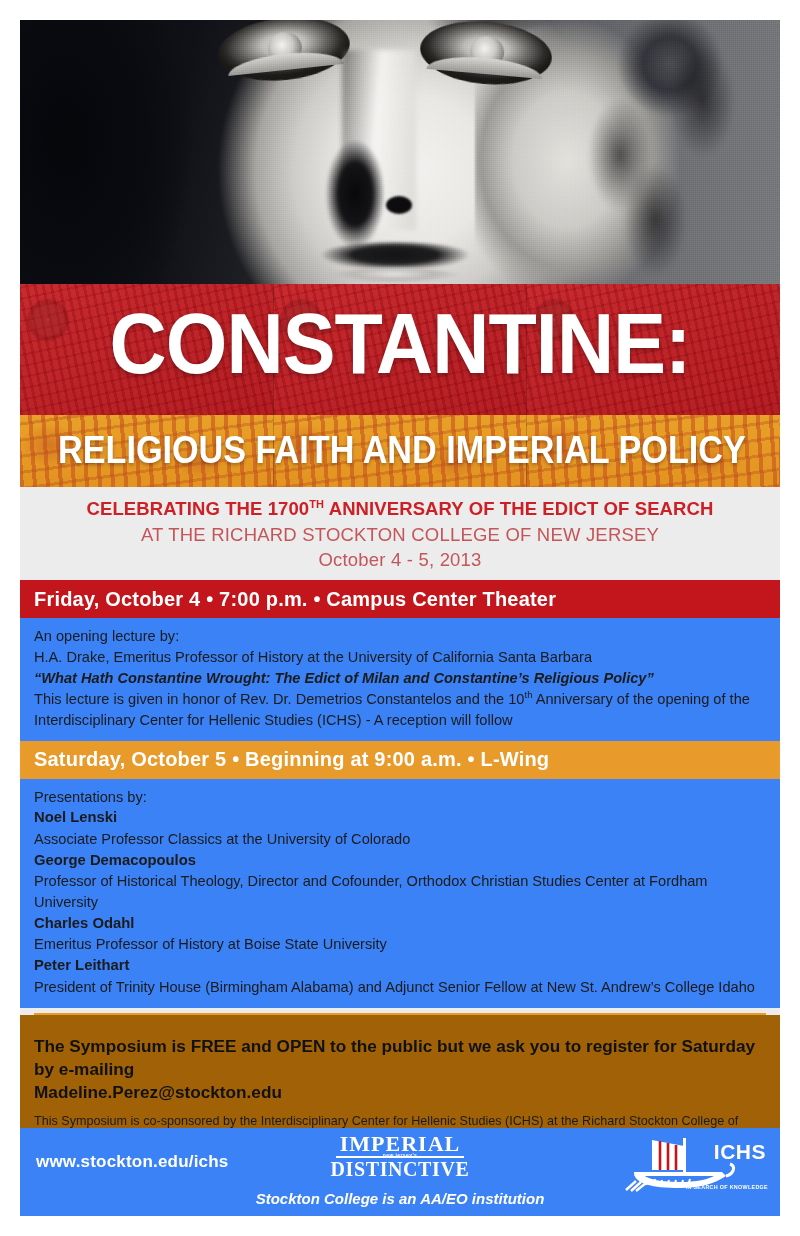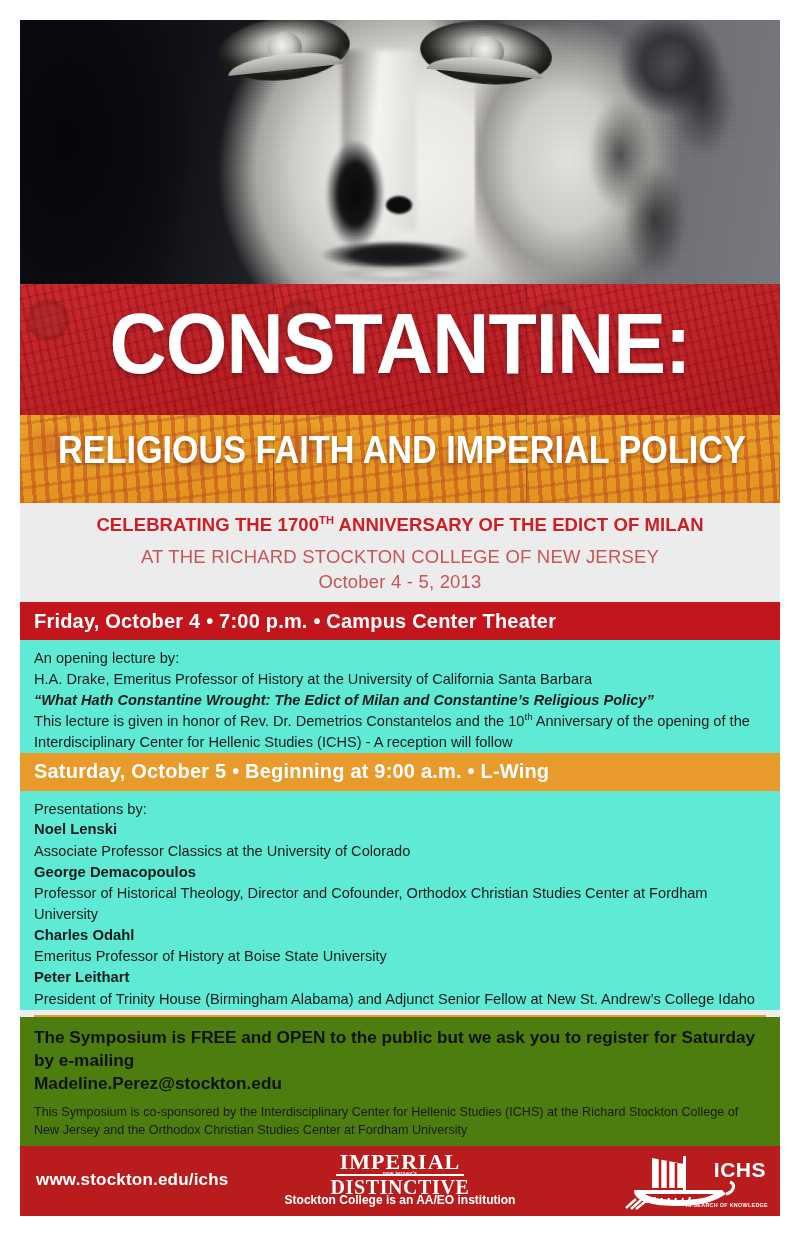--- a/index.html
+++ b/index.html
@@ -165,21 +165,21 @@
   .band-red {
     position: relative;
     width: 760px;
     height: 131px;
     background: #c3161c;
     overflow: hidden;
   }
   .band-gold {
     position: relative;
     width: 760px;
-    height: 88px;
+    height: 72px;
     background: #e9a128;
     overflow: hidden;
   }
   
   .coin-tex {
     position: absolute;
     inset: 0;
     opacity: 0.55;
     background-repeat: repeat-x;
     background-size: 253px 100%;
@@ -251,21 +251,21 @@
     font-weight: bold;
     font-size: 18.5px;
     letter-spacing: 0.1px;
     white-space: nowrap;
   }
   .sub-line1 sup { font-size: 11px; }
   .sub-line2 {
     color: #c4565a;
     font-size: 18.5px;
     letter-spacing: 0.2px;
-    margin-top: 10px;
+    margin-top: 4px;
     white-space: nowrap;
   }
   .sub-line3 {
     color: #c4565a;
     font-size: 18.5px;
     letter-spacing: 0.2px;
     margin-top: 3px;
     white-space: nowrap;
   }
 
@@ -278,22 +278,22 @@
     color: #ffffff;
     font-weight: bold;
     font-size: 20px;
     letter-spacing: 0.2px;
     white-space: nowrap;
   }
   .day-bar.red    { background: #c3161c; }
   .day-bar.orange { background: #e89a2b; }
 
   .day-body {
-    padding: 8px 14px 0 14px;
-    background: #5eead4;
+    padding: 8px 14px 10px 14px;
+    background: #3b82f6;
     color: #1b1b1b;
   }
   .ln {
     font-size: 14.6px;
     line-height: 1.42;
     white-space: nowrap;
   }
   .ln.it { font-weight: bold; font-style: italic; }
   .ln sup { font-size: 9.5px; }
 
@@ -307,43 +307,43 @@
     line-height: 1.44;
   }
 
   
   .divider-orange {
     height: 2px;
     background: #e89a2b;
     margin: 5px 14px 0 14px;
   }
   .register-block {
-    padding: 9px 14px 10px 14px;
-    background: #4d7c0f;
+    padding: 20px 14px 10px 14px;
+    background: #a16207;
   }
   .register-head {
     font-weight: bold;
     font-size: 17.2px;
     line-height: 1.34;
     color: #111;
   }
   .cosponsor {
     margin-top: 9px;
     font-size: 12.6px;
     line-height: 1.42;
     color: #1b1b1b;
   }
 
   
   .footer {
     position: absolute;
     left: 0; bottom: 0;
     width: 760px;
-    height: 70px;
-    background: #b91c1c;
+    height: 88px;
+    background: #3b82f6;
   }
   .footer-url {
     position: absolute;
     left: 16px; top: 24px;
     color: #ffffff;
     font-weight: bold;
     font-size: 17px;
     letter-spacing: 0.2px;
   }
   .stockton-logo {
@@ -385,22 +385,23 @@
     font-weight: bold;
     letter-spacing: 0.3px;
     line-height: 1.3;
     margin-top: 45px;
   }
   .aaeo {
     position: absolute;
     left: 0; right: 0; bottom: 9px;
     text-align: center;
     color: #ffffff;
-    font-weight: bold;
-    font-size: 12px;
+    font-style: italic;
+    font-weight: bold;
+    font-size: 15px;
   }
   .ichs-logo {
     position: absolute;
     right: 8px; top: 6px;
     width: 150px; height: 58px;
   }
   .ichs-text {
     position: absolute;
     right: 6px; top: 6px;
     color: #ffffff;
@@ -456,21 +457,21 @@
   </div>
 
   <div class="band-gold">
     <div class="coin-tex"></div>
     <div class="band-seam" style="left:253px"></div>
     <div class="band-seam" style="left:506px"></div>
     <div class="title-sub">RELIGIOUS FAITH AND IMPERIAL POLICY</div>
   </div>
 
   <div class="subtitle-block">
-    <div class="sub-line1"><span>CELEBRATING THE 1700</span><sup>TH</sup><span> ANNIVERSARY OF THE EDICT OF MILAN</span></div>
+    <div class="sub-line1"><span>CELEBRATING THE 1700</span><sup>TH</sup><span> ANNIVERSARY OF THE EDICT OF SEARCH</span></div>
     <div class="sub-line2">AT THE RICHARD STOCKTON COLLEGE OF NEW JERSEY</div>
     <div class="sub-line3">October 4 - 5, 2013</div>
   </div>
 
   <div class="day-bar red">Friday, October 4  •  7:00 p.m.  •  Campus Center Theater</div>
   <div class="day-body">
     <div class="ln">An opening lecture by:</div>
     <div class="ln"><span class="b">H.A. Drake</span><span>, Emeritus Professor of History at the University of California Santa Barbara</span></div>
     <div class="ln it">“What Hath Constantine Wrought: The Edict of Milan and Constantine’s Religious Policy”</div>
     <div class="ln"><span>This lecture is given in honor of Rev. Dr. Demetrios Constantelos and the 10</span><sup>th</sup><span> Anniversary of the opening of the</span></div>

